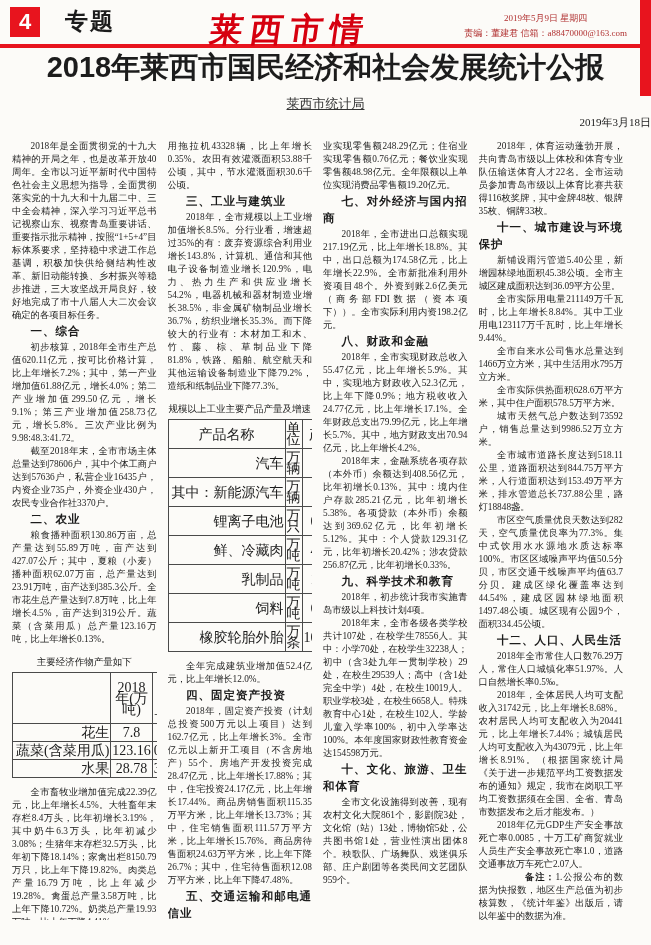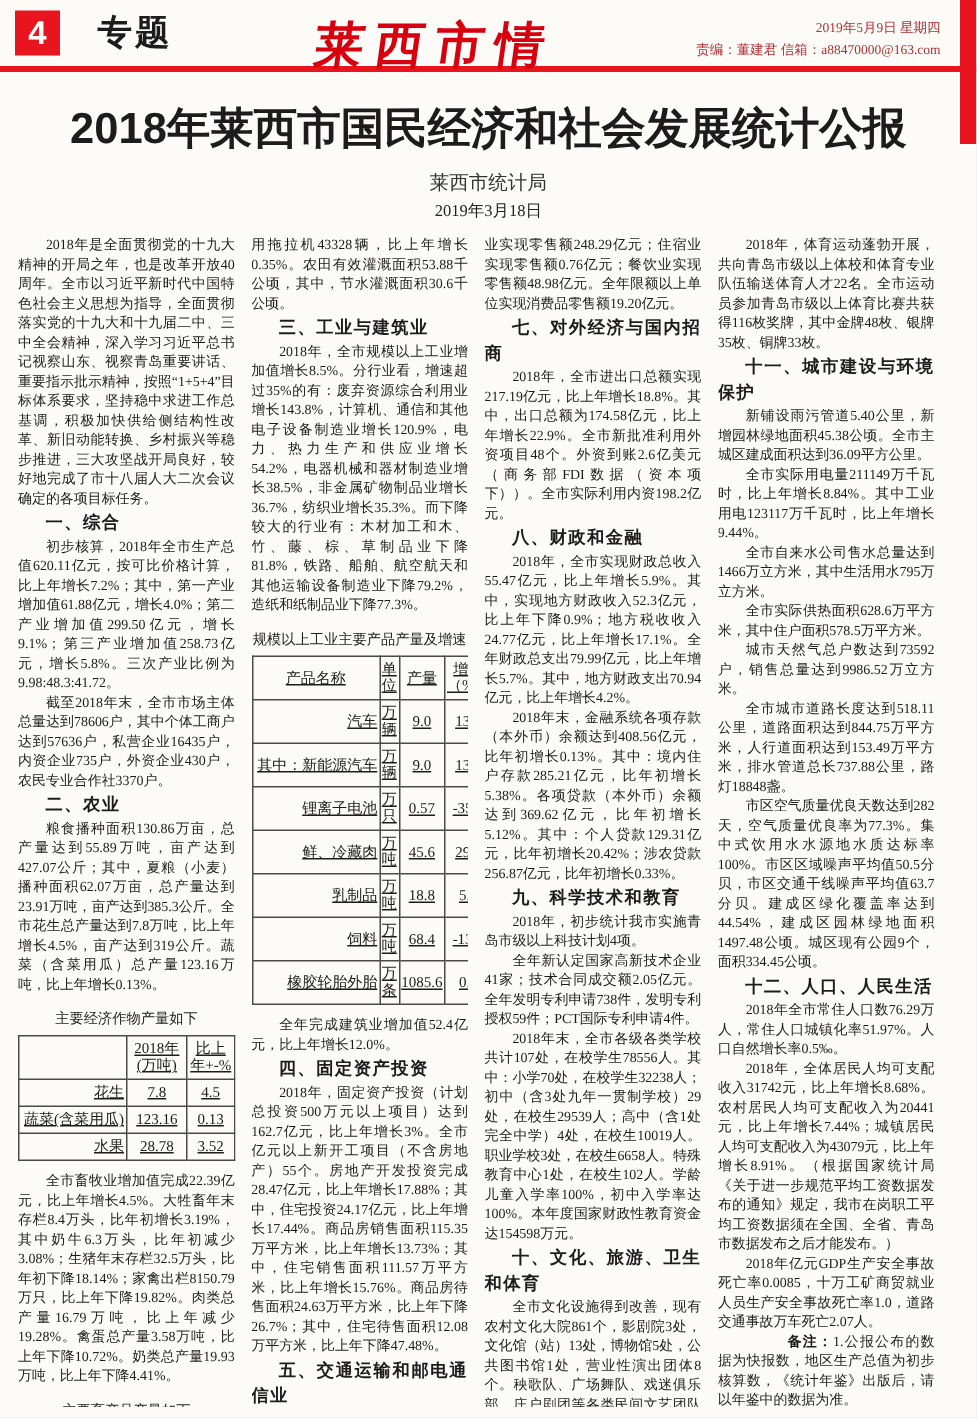--- a/index.html
+++ b/index.html
@@ -13,40 +13,40 @@
   .hdr { position:relative; display:flex; justify-content:space-between; align-items:flex-start;
          padding:6px 24px 0 10px; height:44px; }
   .hdr-left { display:flex; align-items:center; }
   .pagenum { background:#e8141e; color:#fff; width:30px; height:30px; display:flex;
              align-items:center; justify-content:center; font-size:22px; font-weight:bold;
              font-family:"Liberation Sans",sans-serif; }
   .seclabel { font-family:"Liberation Sans",sans-serif; font-weight:bold; font-size:23px;
               margin-left:25px; letter-spacing:2px; }
   .masthead { color:#d6000f; font-size:33px; font-weight:bold; letter-spacing:7px;
               font-family:"DejaVu Serif",serif; transform:skewX(-8deg); margin-top:2px; white-space:nowrap; }
-  .hdr-right { font-size:9px; color:#b03030; line-height:1.7; margin-top:5px; text-align:right; white-space:nowrap; }
+  .hdr-right { font-size:9px; color:#b03030; line-height:1.7; margin-top:5px; text-align:center; white-space:nowrap; }
   .redrule { height:4px; background:#e8141e; margin:0; }
   .corner-stripe { position:absolute; top:0; right:0; width:11px; height:96px; background:#e8141e; }
   
-  .titleblock { text-align:center; margin-top:18px; }
+  .titleblock { text-align:center; }
   .title { font-family:"Liberation Sans","DejaVu Sans",sans-serif; font-weight:bold;
            font-size:29px; margin:0; letter-spacing:0px; }
-  .byline { font-size:13px; margin-top:7px; color:#333; }
-  .pubdate { font-size:11px; margin-top:2px; color:#222; }
+  .byline { font-size:13px; margin-top:7px; color:#333;text-decoration:underline; }
+  .pubdate { font-size:11px; margin-top:2px; color:#222;text-align:right; }
   
   .cols { display:flex; gap:11px; padding:10px 28px 0 12px; height:790px; overflow:hidden; }
   .col { flex:1 1 0; min-width:0; font-size:9.3px; line-height:13px; text-align:justify; overflow:hidden; }
   .para { margin:0; text-indent:2em; }
   .para.noindent { text-indent:0; }
   .para b { font-weight:bold;margin-left:28px; }
   .sec-heading { font-family:"Liberation Sans",sans-serif; font-weight:bold; font-size:11.5px;
                  line-height:17px; text-indent:1.6em; letter-spacing:1px; margin:1px 0; }
   .table-caption { font-family:"Liberation Sans",sans-serif; font-weight:normal; text-align:center;
                    text-indent:0; font-size:9.5px; margin:9px 0 4px; }
-  table { width:100%; border-collapse:collapse; margin:2px 0 8px; font-size:10px; line-height:11px;text-decoration:underline; }
+  table { width:100%; border-collapse:collapse; margin:2px 0 8px; font-size:14px; line-height:11px; }
   th,td { border:1px solid #4a4a4a; padding:3px 1px; text-align:center; font-weight:normal; }
   td.label { text-align:right; padding-left:3px; white-space:nowrap; overflow:hidden; }
 </style>
 </head>
 <body>
 
 <div class="page">
   <div class="corner-stripe"></div>
 
   <header class="hdr">
@@ -169,21 +169,20 @@
       </div>
       <div class="col">
         <p class="para noindent">业实现零售额248.29亿元；住宿业实现零售额0.76亿元；餐饮业实现零售额48.98亿元。全年限额以上单位实现消费品零售额19.20亿元。</p>
         <div class="sec-heading">七、对外经济与国内招商</div>
         <p class="para">2018年，全市进出口总额实现217.19亿元，比上年增长18.8%。其中，出口总额为174.58亿元，比上年增长22.9%。全市新批准利用外资项目48个。外资到账2.6亿美元（商务部FDI数据（资本项下））。全市实际利用内资198.2亿元。</p>
         <div class="sec-heading">八、财政和金融</div>
         <p class="para">2018年，全市实现财政总收入55.47亿元，比上年增长5.9%。其中，实现地方财政收入52.3亿元，比上年下降0.9%；地方税收收入24.77亿元，比上年增长17.1%。全年财政总支出79.99亿元，比上年增长5.7%。其中，地方财政支出70.94亿元，比上年增长4.2%。</p>
         <p class="para">2018年末，金融系统各项存款（本外币）余额达到408.56亿元，比年初增长0.13%。其中：境内住户存款285.21亿元，比年初增长5.38%。各项贷款（本外币）余额达到369.62亿元，比年初增长5.12%。其中：个人贷款129.31亿元，比年初增长20.42%；涉农贷款256.87亿元，比年初增长0.33%。</p>
         <div class="sec-heading">九、科学技术和教育</div>
         <p class="para">2018年，初步统计我市实施青岛市级以上科技计划4项。</p>
-        <p class="para">全年新认定国家高新技术企业41家；技术合同成交额2.05亿元。全年发明专利申请738件，发明专利授权59件；PCT国际专利申请4件。</p>
         <p class="para">2018年末，全市各级各类学校共计107处，在校学生78556人。其中：小学70处，在校学生32238人；初中（含3处九年一贯制学校）29处，在校生29539人；高中（含1处完全中学）4处，在校生10019人。职业学校3处，在校生6658人。特殊教育中心1处，在校生102人。学龄儿童入学率100%，初中入学率达100%。本年度国家财政性教育资金达154598万元。</p>
         <div class="sec-heading">十、文化、旅游、卫生和体育</div>
         <p class="para">全市文化设施得到改善，现有农村文化大院861个，影剧院3处，文化馆（站）13处，博物馆5处，公共图书馆1处，营业性演出团体8个。秧歌队、广场舞队、戏迷俱乐部、庄户剧团等各类民间文艺团队959个。</p>
       </div>
       <div class="col">
         <p class="para">2018年，体育运动蓬勃开展，共向青岛市级以上体校和体育专业队伍输送体育人才22名。全市运动员参加青岛市级以上体育比赛共获得116枚奖牌，其中金牌48枚、银牌35枚、铜牌33枚。</p>
         <div class="sec-heading">十一、城市建设与环境保护</div>
         <p class="para">新铺设雨污管道5.40公里，新增园林绿地面积45.38公顷。全市主城区建成面积达到36.09平方公里。</p>
         <p class="para">全市实际用电量211149万千瓦时，比上年增长8.84%。其中工业用电123117万千瓦时，比上年增长9.44%。</p>
         <p class="para">全市自来水公司售水总量达到1466万立方米，其中生活用水795万立方米。</p>

